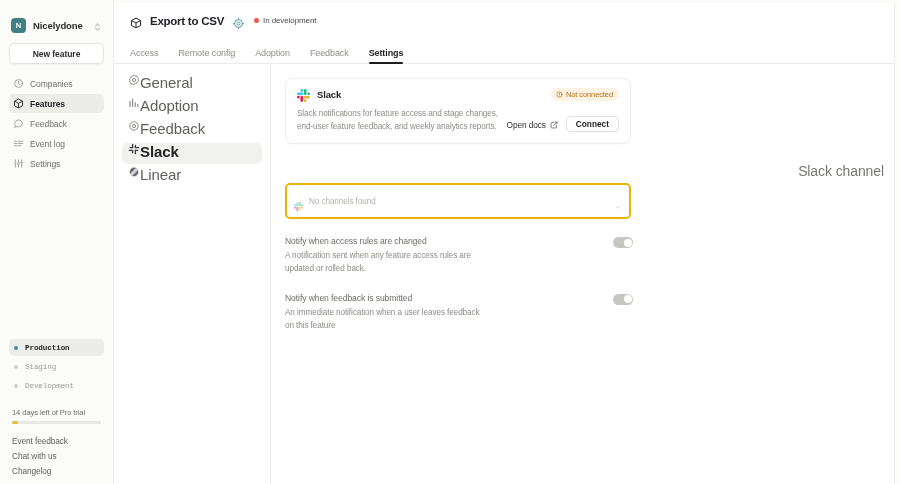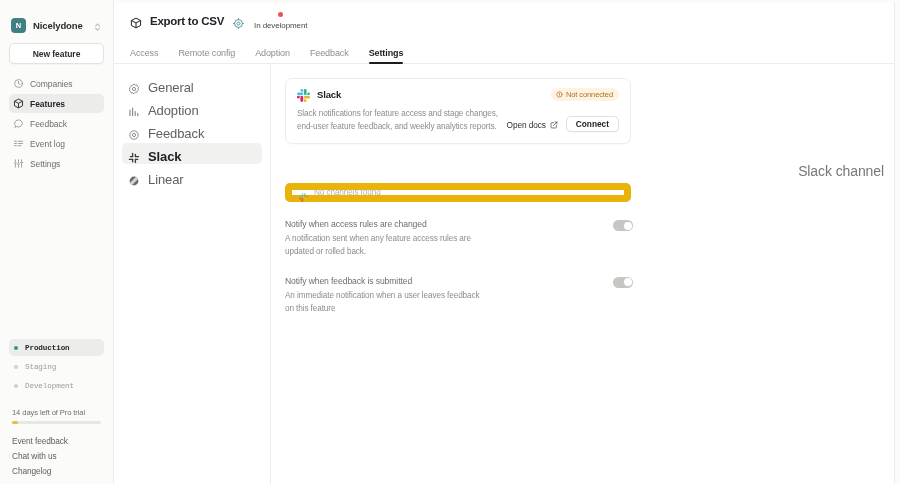--- a/index.html
+++ b/index.html
@@ -133,21 +133,21 @@
   }
 
   .topbar { padding: 12px 16px 0 16px; flex: 0 0 auto; }
   .title-row { display: flex; align-items: center; gap: 8px; height: 17px; }
   .title-cube { width: 12px; height: 12px; flex: 0 0 12px; }
   .page-title {
     font-size: 11.5px; font-weight: 700; color: #22222a; letter-spacing: -0.25px;
     white-space: nowrap;
   }
   .title-badge-icon { width: 11px; height: 11px; flex: 0 0 11px; margin-left: 1px; }
-  .stage-chip { display: flex; align-items: center; gap: 4px; margin-left: 2px; flex-direction: column; }
+  .stage-chip { display: flex; align-items: center; gap: 4px; margin-left: 2px; }
   .stage-dot { width: 5px; height: 5px; border-radius: 50%; background: #e8584f; flex: 0 0 5px; }
   .stage-text { font-size: 8px; color: #4a4a4a; letter-spacing: -0.1px; white-space: nowrap; }
 
   .tabs {
     display: flex; align-items: flex-end; gap: 20px;
     margin-top: 12px; height: 23px;
     position: relative;
   }
   .tabs::after {
     content: ""; position: absolute; left: -16px; right: -1000px; bottom: 0;
@@ -166,24 +166,24 @@
   .body-split { flex: 1 1 auto; display: flex; min-height: 0; }
 
   
   .subnav {
     width: 157px; flex: 0 0 157px;
     border-right: 1px solid #ececea;
     padding: 10px 8px 0 8px;
     display: flex; flex-direction: column; gap: 2px;
   }
   .subnav-item {
-    display: flex; align-items: flex-end; gap: 8px;
+    display: flex; align-items: flex-start; 
     height: 21px; padding: 0 6px;
     border-radius: 5px; cursor: pointer;
-    color: #5f5f5c; font-size: 13px; letter-spacing: -0.1px;
+    color: #5f5f5c; font-size: 15px; letter-spacing: -0.1px;
     white-space: nowrap;
   }
   .subnav-item.active { background: #f1f1ef; color: #222225; font-weight: 600; }
   .subnav-item .ico { width: 12px; height: 12px; flex: 0 0 12px; display:flex; align-items:center; justify-content:center; }
 
   
   .content { flex: 1 1 auto; padding: 14px 16px 0 14px; min-width: 0; }
 
   .card {
     border: 1px solid #ededeb;
@@ -225,22 +225,22 @@
     box-shadow: 0 1px 1.5px rgba(0,0,0,.035);
     display: flex; align-items: center; justify-content: center;
     margin-bottom: 1px;
   }
 
   .field-label {
     margin-top: 19px; font-size: 14px; color: #777773;
     letter-spacing: -0.1px; margin-bottom: 4px; text-align: right;
   }
   .select {
-    max-width: 346px; height: 19px;
-    border: 7px solid #eab308; border-radius: 5px;
+    max-width: 346px; height: 36px;
+    border: 2px solid #eab308; border-radius: 5px;
     background: #fff;
     display: flex; align-items: center; gap: 6px;
     padding: 0 7px; cursor: pointer;
   }
   .select .slack-mini { width: 9px; height: 9px; flex: 0 0 9px; opacity: .5; }
   .select .sel-text { font-size: 8.2px; color: #b2b2ae; letter-spacing: -0.1px; flex: 1 1 auto; }
   .select .chev { width: 8px; height: 8px; flex: 0 0 8px; opacity: .5; }
 
   .setting-row {
     max-width: 348px; margin-top: 17px;

